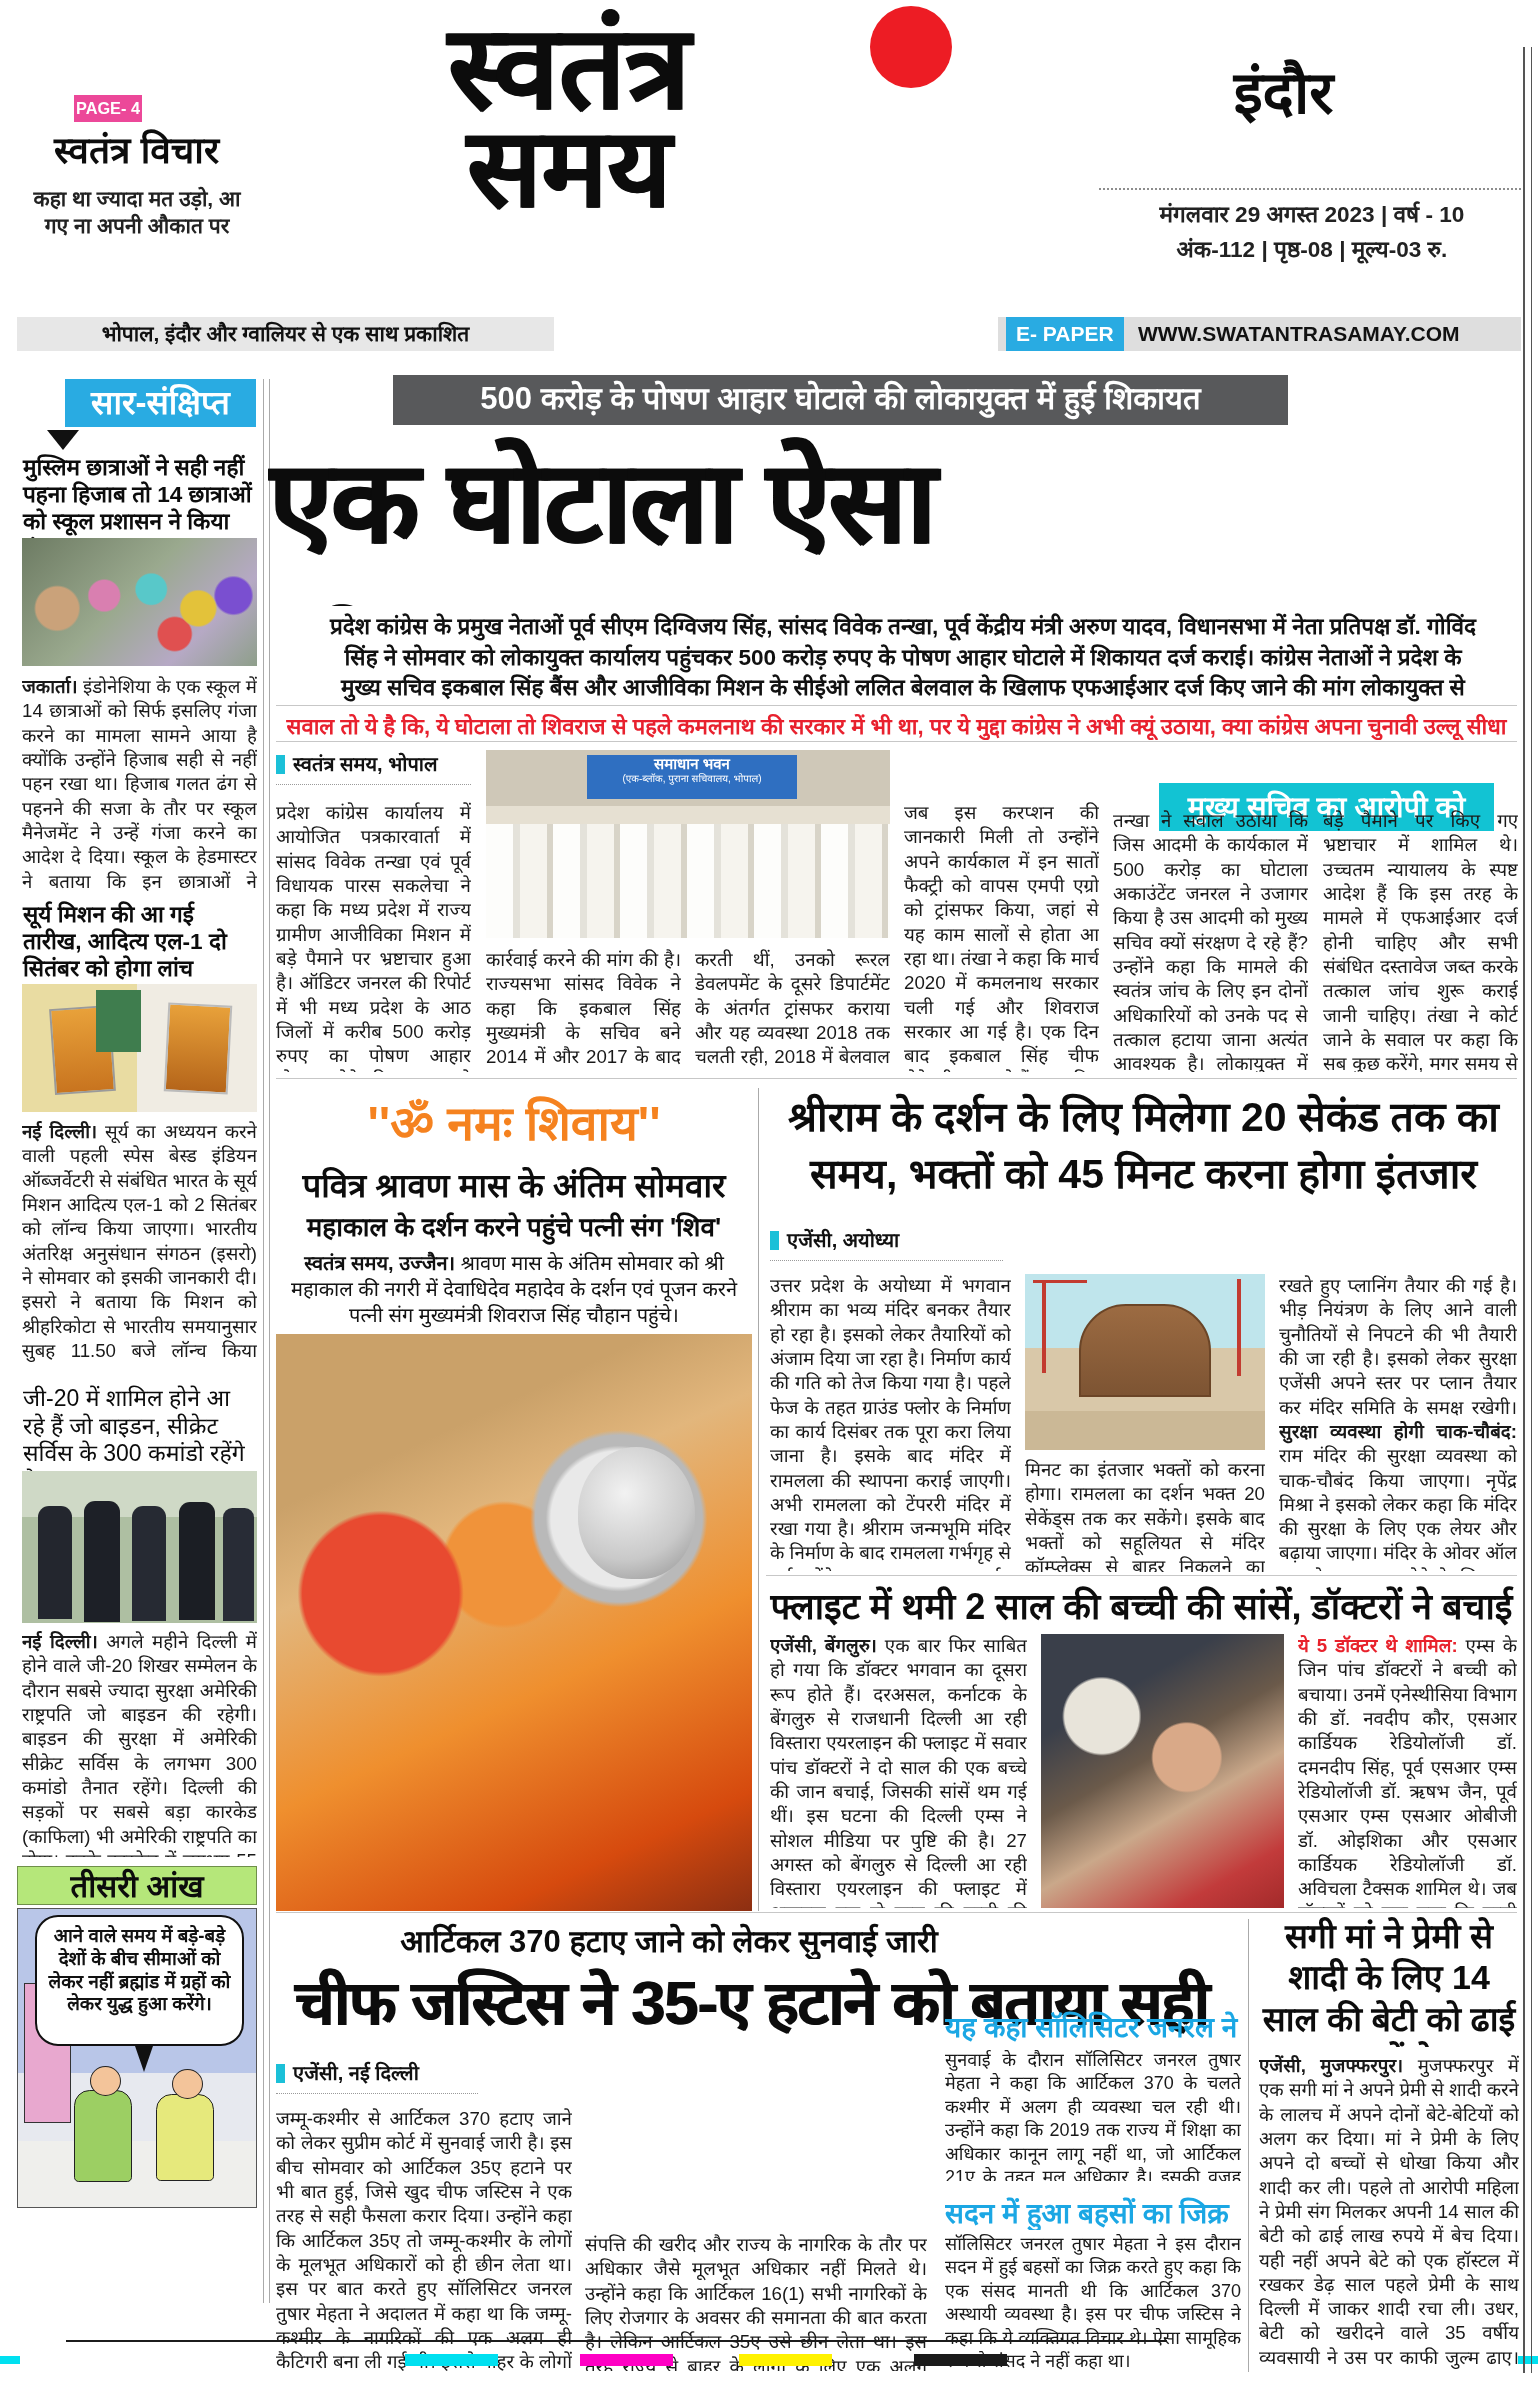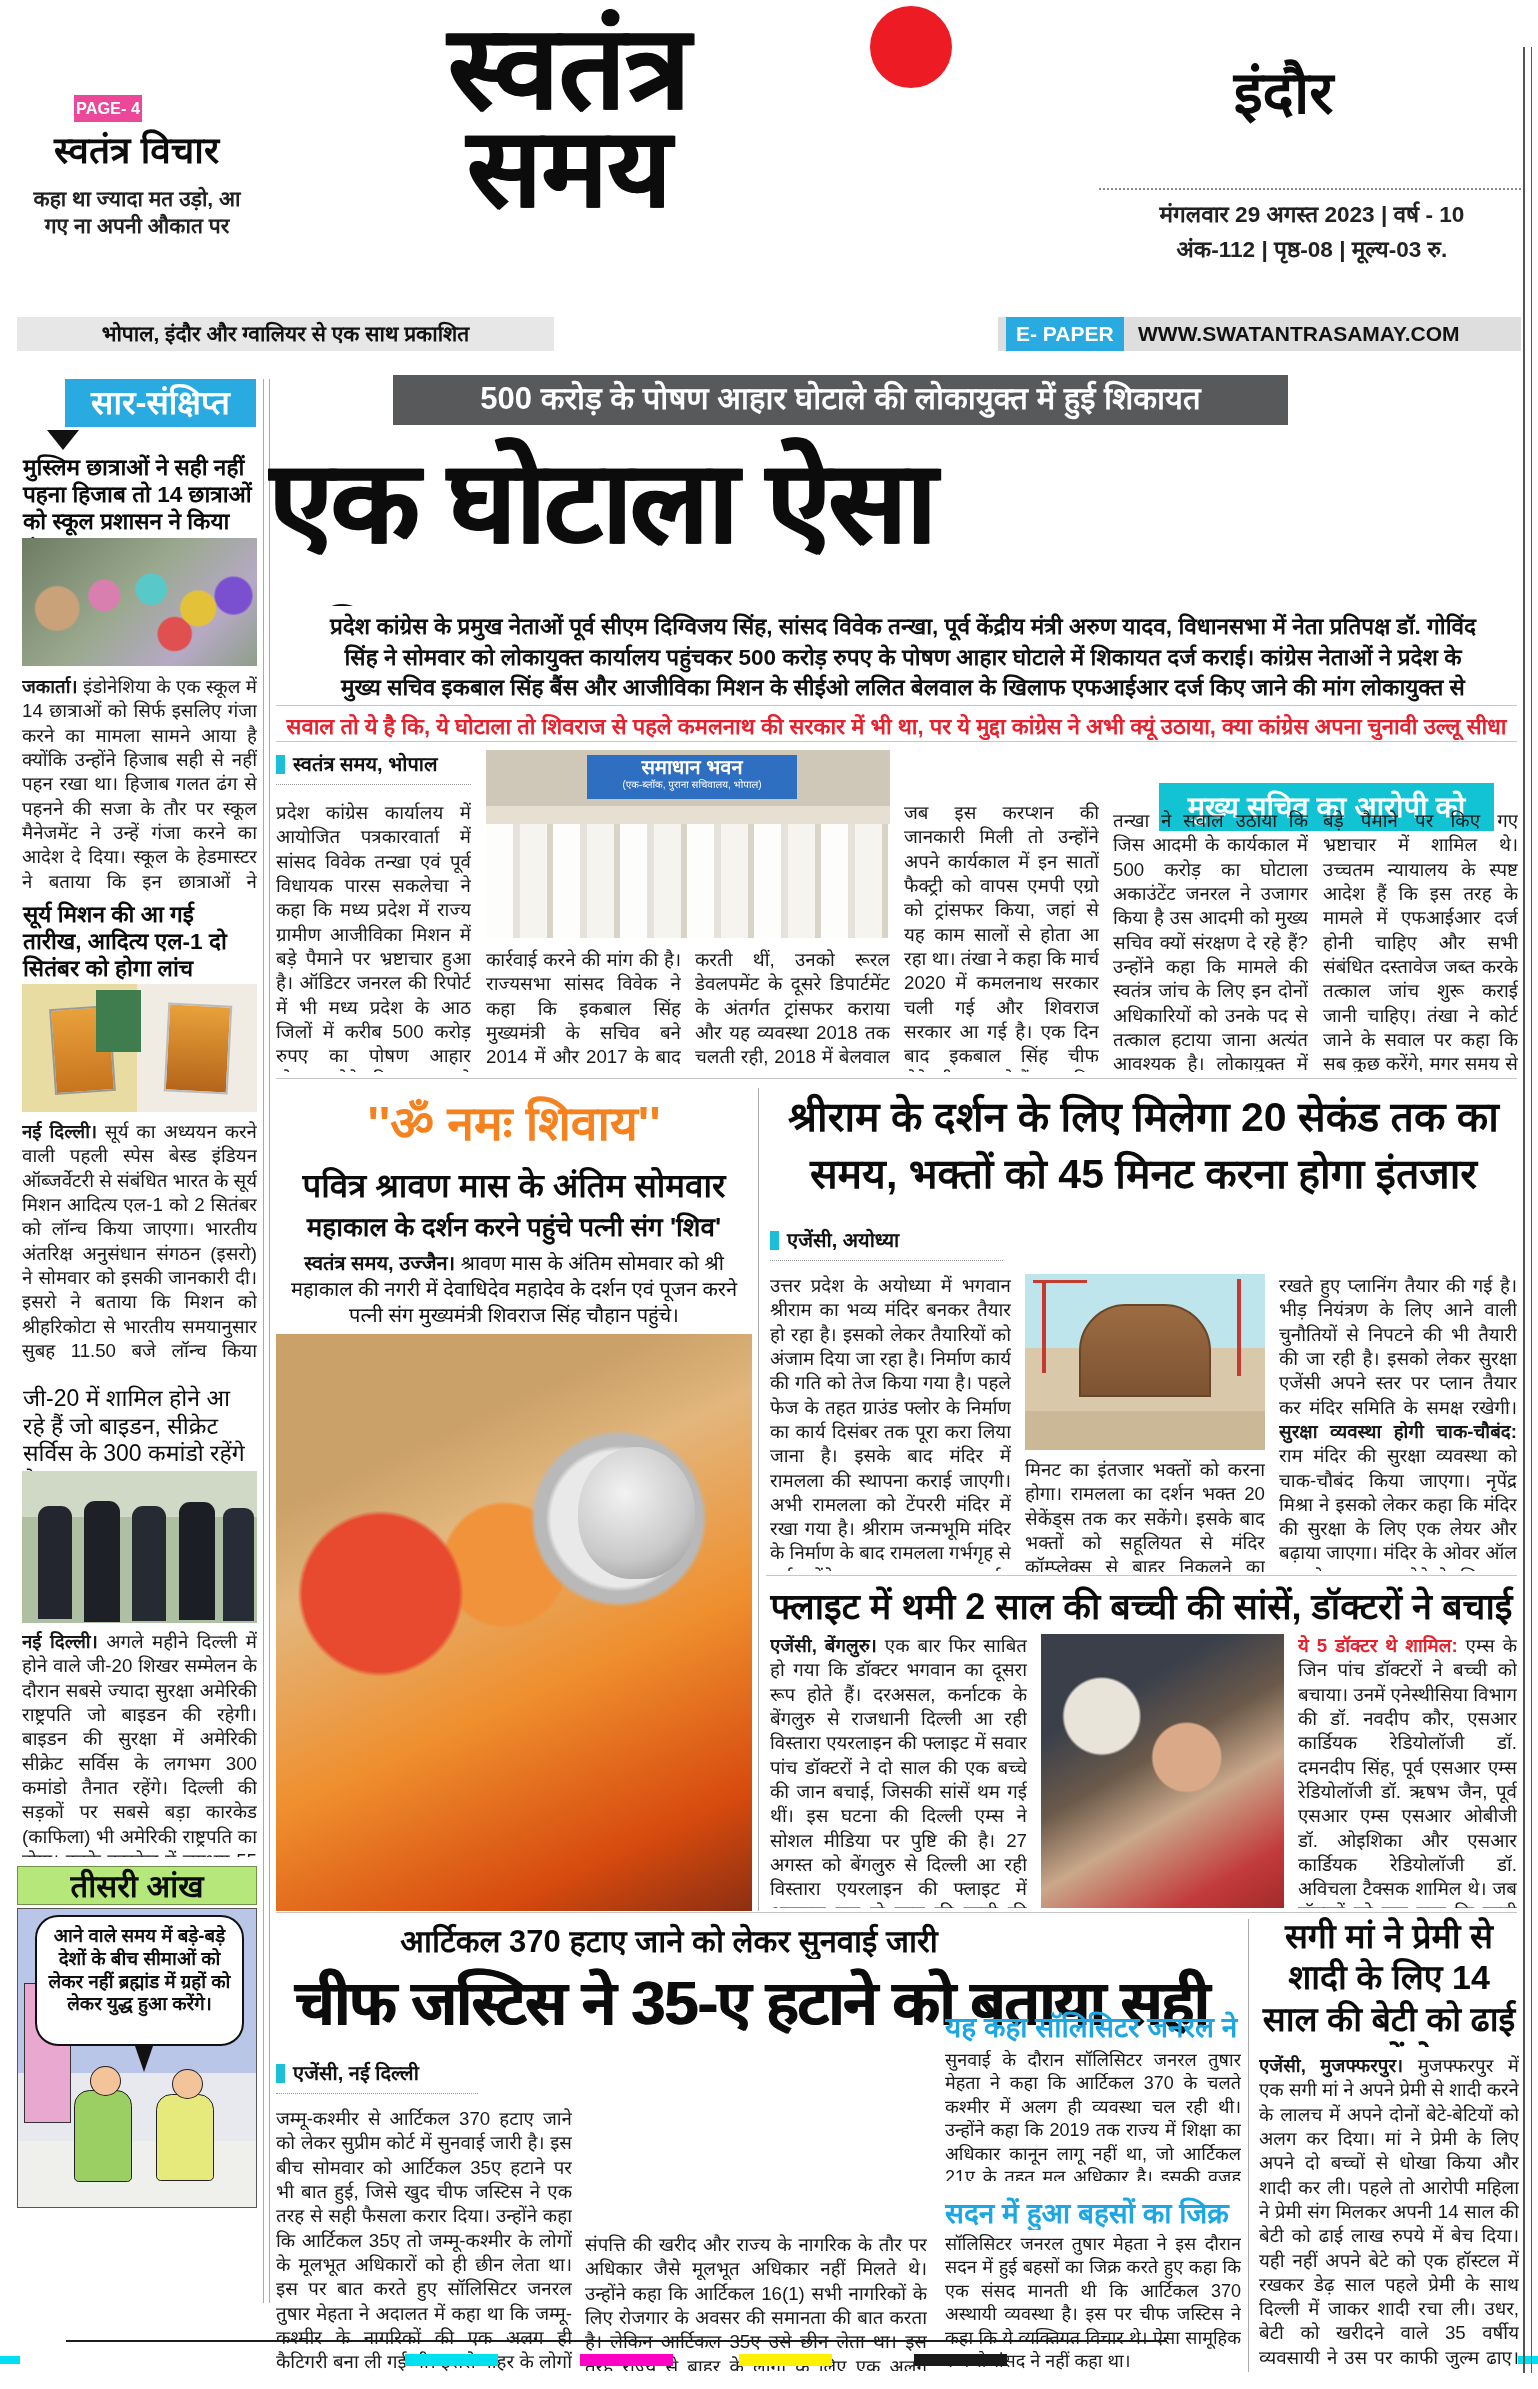--- a/index.html
+++ b/index.html
@@ -132,21 +132,21 @@
 
   <div class="photo" style="left:486px; top:750px; width:404px; height:188px;
               background:
                 radial-gradient(circle at 20% 62%, #f3e6d2 0 7%, transparent 8%),
                 radial-gradient(circle at 35% 58%, #e8d7bd 0 7%, transparent 8%),
                 radial-gradient(circle at 50% 64%, #f3e6d2 0 7%, transparent 8%),
                 radial-gradient(circle at 66% 60%, #e8d7bd 0 7%, transparent 8%),
                 radial-gradient(circle at 82% 62%, #f3e6d2 0 7%, transparent 8%),
                 linear-gradient(#cfc8b8 0 30%, #e6e0d2 30% 72%, #b7b2a2 72% 100%);">
     <div class="abs c" style="left:101px; top:4.7px; width:210px; height:44px; background:#2f6fc1; color:#fff;">
-      <div style="font-size:20px; font-weight:800; line-height:1.2;">समाधान भवन</div>
+      <div style="font-size:15px; font-weight:800; line-height:1.2;">समाधान भवन</div>
       <div style="font-size:10px; line-height:1.2;">(एक-ब्लॉक, पुराना सचिवालय, भोपाल)</div>
     </div>
     <div class="abs" style="left:0; top:74px; width:404px; height:114px;
                 background:repeating-linear-gradient(90deg,#fdfdfb 0 26.5px,#e4e2da 26.5px 34px,#f6f4ee 34px 61px,#d8d4c8 61px 67px);"></div>
   </div>
 
   <p class="abs body-txt clip" style="left:276px; top:801px; width:195px; height:271px;">प्रदेश कांग्रेस कार्यालय में आयोजित पत्रकारवार्ता में सांसद विवेक तन्खा एवं पूर्व विधायक पारस सकलेचा ने कहा कि मध्य प्रदेश में राज्य ग्रामीण आजीविका मिशन में बड़े पैमाने पर भ्रष्टाचार हुआ है। ऑडिटर जनरल की रिपोर्ट में भी मध्य प्रदेश के आठ जिलों में करीब 500 करोड़ रुपए का पोषण आहार घोटाला होने की बात सामने आई थी। इस विषय में संदेह के घेरे में मप्र के मुख्य सचिव इकबाल सिंह बैंस और राज्य ग्रामीण आजीविका मिशन के सीईओ ललित मोहन बेलवाल हैं। हमने लोकायुक्त से इन दोनों के खिलाफ</p>
   <p class="abs body-txt clip" style="left:486px; top:948px; width:195px; height:123px;">कार्रवाई करने की मांग की है। राज्यसभा सांसद विवेक ने कहा कि इकबाल सिंह मुख्यमंत्री के सचिव बने 2014 में और 2017 के बाद उन्होंने बेलवाल साहब को अपना सीईओ बनाकर एग्रो कारपोरेशन के अंतर्गत 7 फैक्ट्रियां काम</p>
   <p class="abs body-txt clip" style="left:695px; top:948px; width:195px; height:123px;">करती थीं, उनको रूरल डेवलपमेंट के दूसरे डिपार्टमेंट के अंतर्गत ट्रांसफर कराया और यह व्यवस्था 2018 तक चलती रही, 2018 में बेलवाल रिटायर हो गए और दिसंबर में सरकार बदल गई। कमलनाथ सरकार बनी और उनको</p>
   <p class="abs body-txt clip" style="left:904px; top:801px; width:195px; height:271px;">

